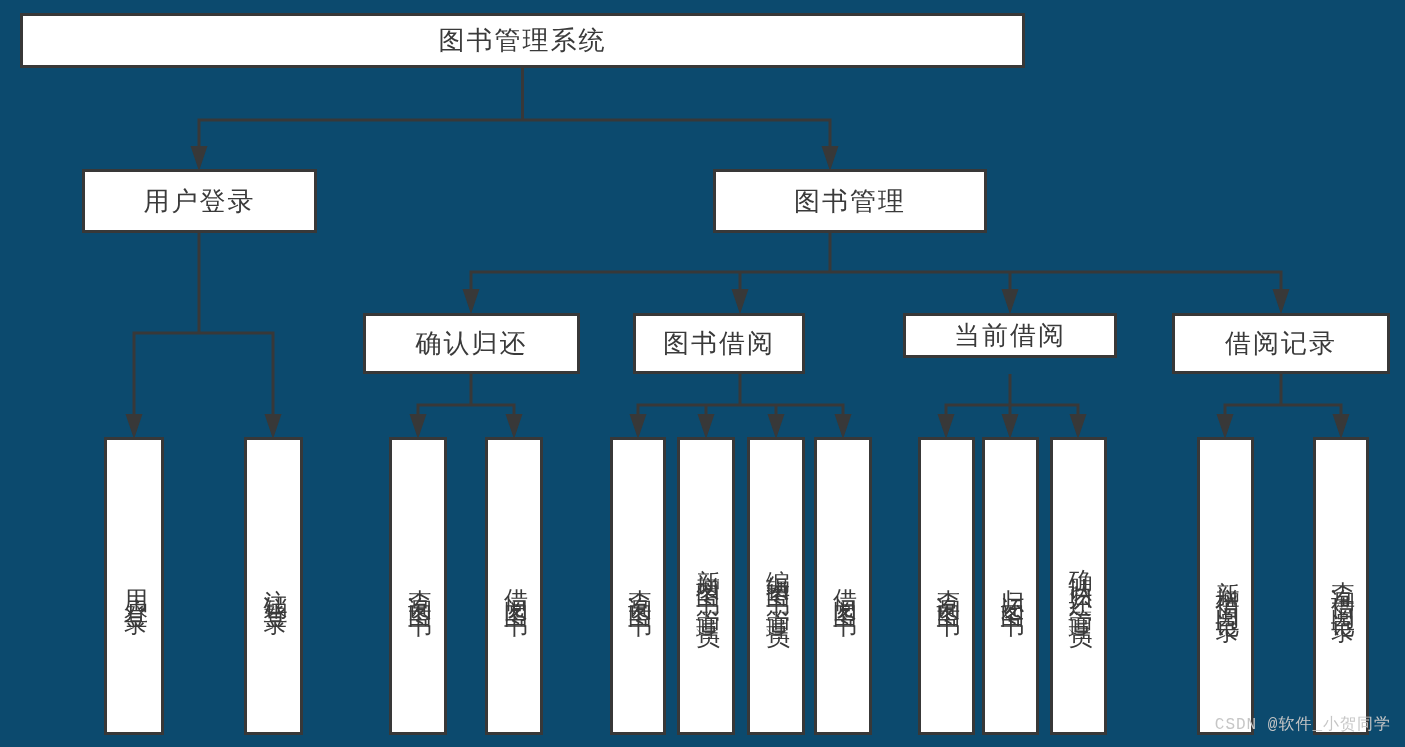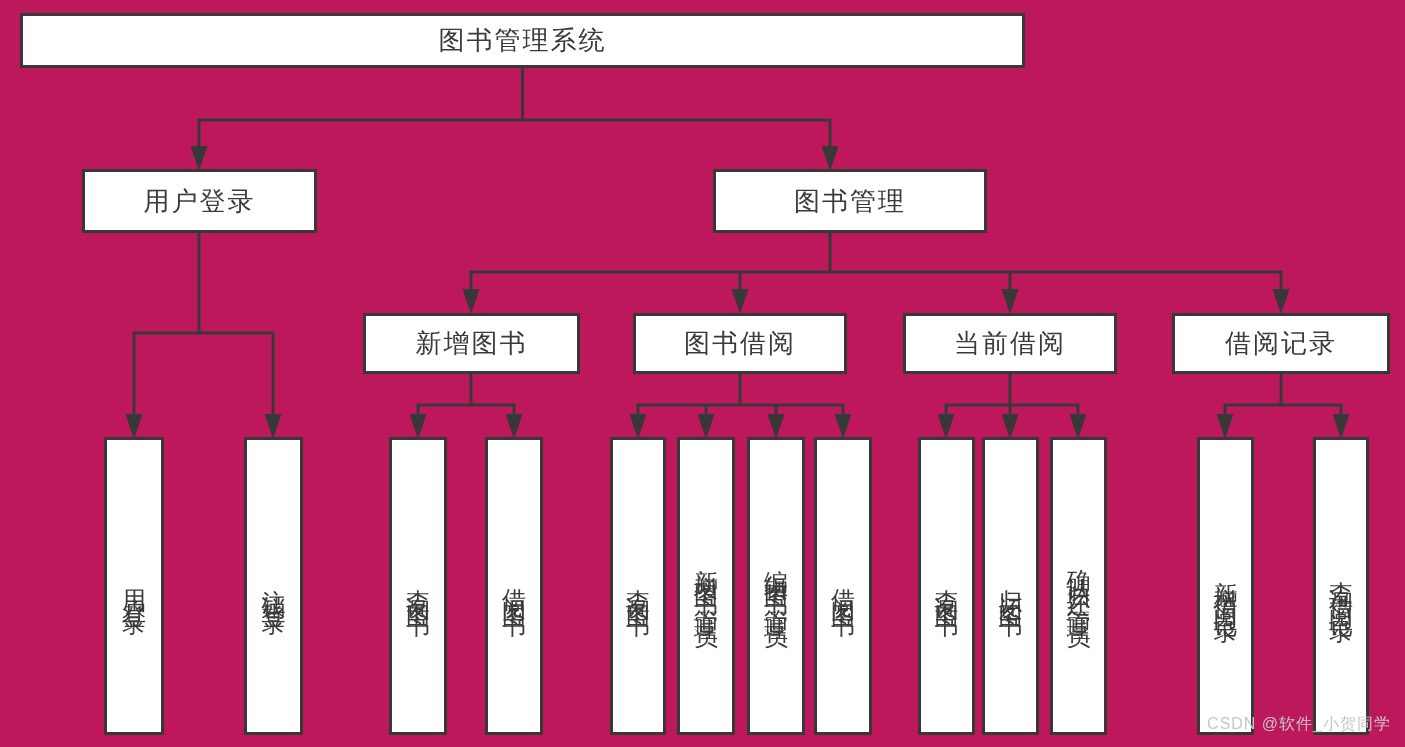--- a/index.html
+++ b/index.html
@@ -1,40 +1,40 @@
 <!DOCTYPE html>
 <html><head>
 <meta charset="utf-8">
 <style>
   html,body { margin:0; padding:0; background:#ffffff; }
   .canvas {
-    position:relative; width:1405px; height:747px; background:#be185d;
-    font-family:Liberation Sans, sans-serif; overflow:hidden;
+    position:relative; width:1405px; height:747px; background:#0c4a6e;
+    font-family:Liberation Mono, monospace; overflow:hidden;
   }
   svg.connectors { position:absolute; left:0; top:0; width:1405px; height:747px; z-index:1; }
   .node {
     position:absolute; box-sizing:border-box; z-index:2;
     border:3px solid #383838; background:#ffffff; color:#3a3a3a;
     display:flex; align-items:center; justify-content:center;
   }
   .node.h { font-size:26px; letter-spacing:2px; white-space:nowrap; }
   .node.v { font-size:24px; }
   .node.v .vtext {
     writing-mode:vertical-rl; text-orientation:mixed;
     letter-spacing:8px; line-height:1; white-space:nowrap;
   }
   
   #n-root  { left:20px;  top:13px;  width:1005px; height:55px; }
   
   #n-login { left:82px;  top:169px; width:235px; height:64px; }
   #n-mgmt  { left:713px; top:169px; width:274px; height:64px; }
   
   #n-l3-0 { left:363px;  top:313px; width:217px; height:61px; }
-  #n-l3-1 { left:633px;  top:313px; width:214px; height:61px; }
-  #n-l3-2 { left:903px;  top:313px; width:214px; height:61px; }
+  #n-l3-1 { left:633px;  top:313px; width:172px; height:61px; }
+  #n-l3-2 { left:903px;  top:313px; width:214px; height:45px; }
   #n-l3-3 { left:1172px; top:313px; width:218px; height:61px; }
   
   .leaf { top:437px; height:298px; }
   #lf-0  { left:104px;  width:60px; }
   #lf-1  { left:244px;  width:59px; }
   #lf-2  { left:389px;  width:58px; }
   #lf-3  { left:485px;  width:58px; }
   #lf-4  { left:610px;  width:56px; }
   #lf-5  { left:677px;  width:58px; }
   #lf-6  { left:747px;  width:58px; }
@@ -116,21 +116,21 @@
   </div>
 
   <div class="node h" id="n-login">
     <span>用户登录</span>
   </div>
   <div class="node h" id="n-mgmt">
     <span>图书管理</span>
   </div>
 
   <div class="node h" id="n-l3-0">
-    <span>新增图书</span>
+    <span>确认归还</span>
   </div>
   <div class="node h" id="n-l3-1">
     <span>图书借阅</span>
   </div>
   <div class="node h" id="n-l3-2">
     <span>当前借阅</span>
   </div>
   <div class="node h" id="n-l3-3">
     <span>借阅记录</span>
   </div>

